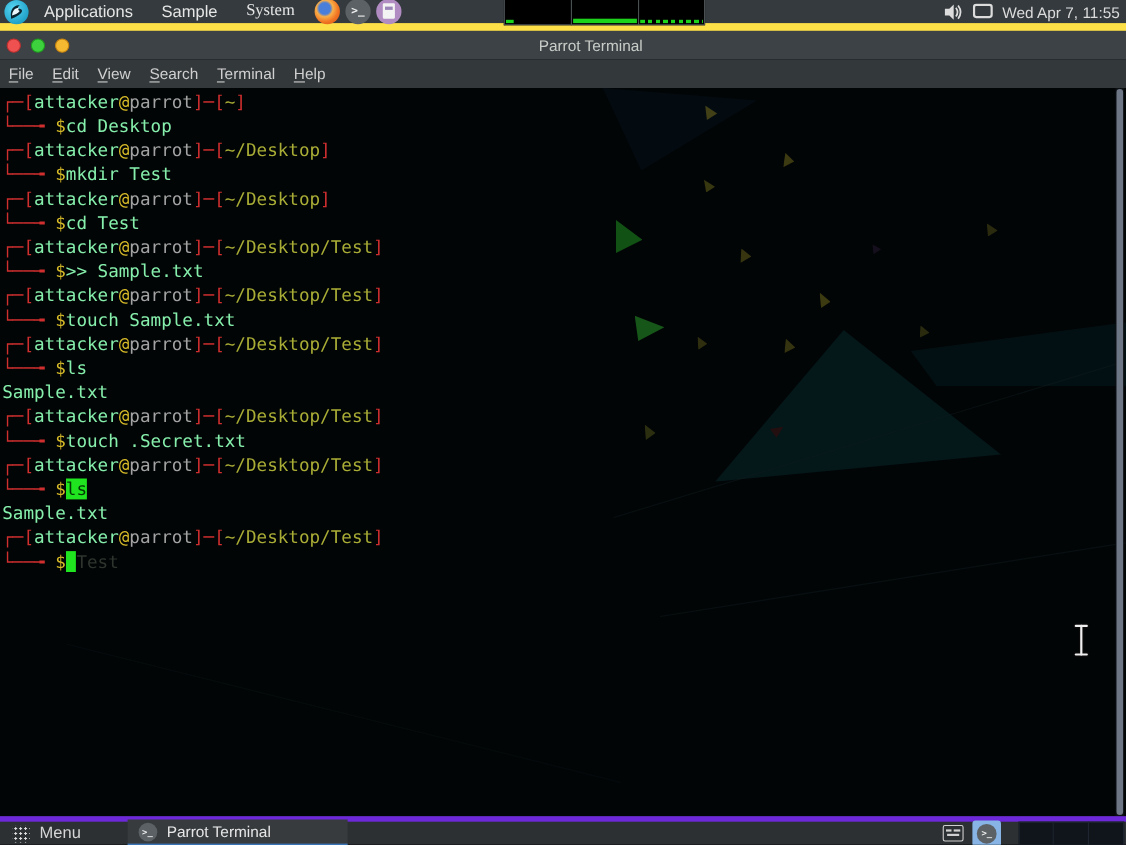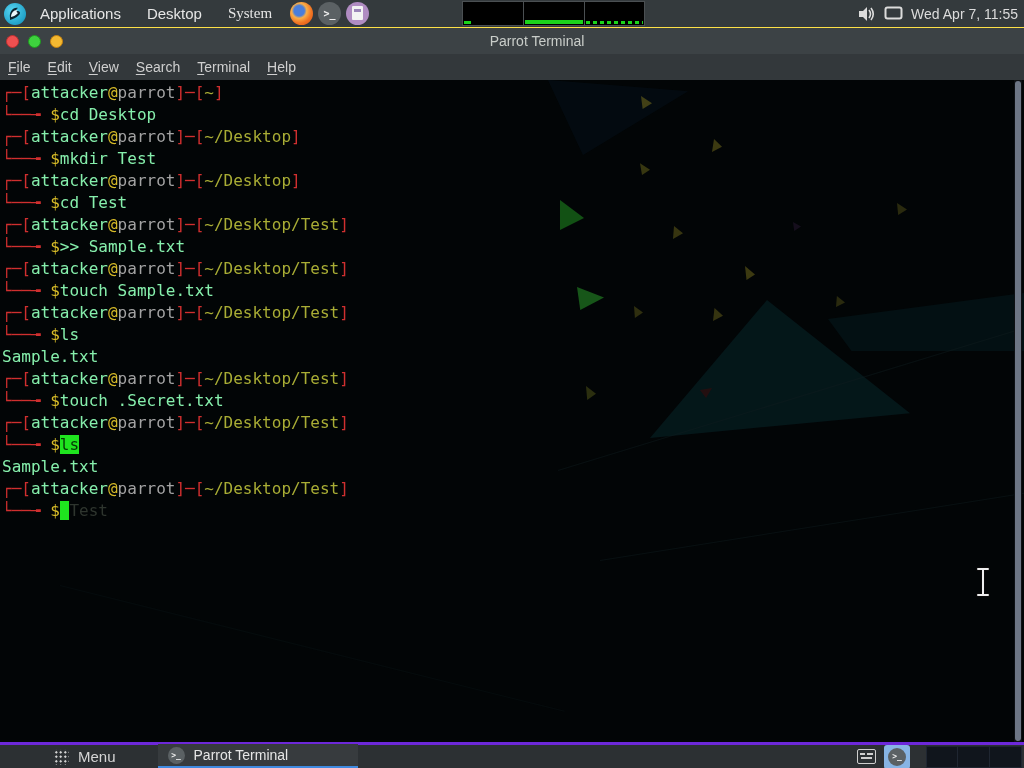--- a/index.html
+++ b/index.html
@@ -6,21 +6,21 @@
   html,body { width:1024px; height:768px; overflow:hidden; }
   body { position:relative; background:#04080a; font-family:"Liberation Sans", sans-serif; }
 
   
   #wallpaper { position:absolute; inset:0; z-index:0; background:#04080a; }
   .shape { position:absolute; }
   .wline { position:absolute; height:1px; background:#1d3338; opacity:.45; transform-origin:left center; }
 
   
   #top-panel { position:absolute; left:0; top:0; width:1024px; height:28px;
-    background:#343a3d; border-bottom:1px solid #fde047; z-index:10;
+    background:#343a3d; border-bottom:7px solid #fde047; z-index:10;
     display:flex; align-items:center; color:#e6e6e6; font-size:15px; }
   .panel-menu { padding:0 10px; height:100%; display:flex; align-items:center; cursor:default; }
   #parrot-logo { width:22px; height:22px; margin-left:4px; border-radius:50%;
     background:radial-gradient(circle at 38% 35%, #57d5f2, #1e9fc6 75%); position:relative; }
   #parrot-logo svg { position:absolute; inset:0; }
   .launcher { width:23px; height:23px; border-radius:50%; margin-left:5px; position:relative; }
   #firefox-icon { background:radial-gradient(circle at 40% 38%, #4a7edb 0 26%, #f9ae47 38%, #f07423 62%, #dd4e12 100%); }
   #terminal-launcher-icon, .term-circle { background:#5b6164; display:flex; align-items:center; justify-content:center;
     color:#efefef; font-family:"DejaVu Sans Mono", monospace; font-size:10px; font-weight:bold; }
   #editor-launcher-icon { background:#b08cc2; }
@@ -58,21 +58,21 @@
   .seg-p { color:#a9ad35; }
   .seg-sel { background:#1fe41f; color:#043804; }
   .seg-gh { color:#2e352e; }
   .cursor { background:#1fe41f; color:transparent; }
 
   #term-scrollbar { position:absolute; right:2px; top:80px; width:8px; height:662px; background:#0d1013; z-index:8; }
   #term-scrollbar .thumb { position:absolute; left:1px; right:1px; top:1px; bottom:1px; background:#6d7685; border-radius:3px; }
 
   
   #taskbar { position:absolute; left:0; top:742px; width:1024px; height:26px; background:#2c3033;
-    border-top:3px solid #6d28d9; z-index:10; display:flex; align-items:center; color:#d5d5d5; font-size:15px;padding-left:42px; }
+    border-top:5px solid #6d28d9; z-index:10; display:flex; align-items:center; color:#d5d5d5; font-size:15px; }
   #menu-grid-icon { width:16px; height:16px; margin-left:11px;
     background-image:radial-gradient(#e3e3e3 1.1px, transparent 1.2px); background-size:4.5px 4.5px; background-position:1px 1px; }
   #menu-label { margin-left:9px; }
   #task-item { margin-left:42px; width:200px; height:25px; background:#373b3e; border-bottom:3px solid #3f8ae0;
     display:flex; align-items:center; }
   #task-item .term-circle { width:17px; height:17px; border-radius:50%; margin-left:10px; font-size:8px; }
   #task-label { margin-left:9px; color:#e6e6e6; font-size:14px; }
   #tray { margin-left:auto; display:flex; align-items:center; }
   #kbd-indicator-icon { width:19px; height:15px; border:1px solid #cfcfcf; border-radius:2px; position:relative; margin-right:8px; }
   #kbd-indicator-icon i { position:absolute; background:#cfcfcf; }
@@ -115,21 +115,21 @@
 </div>
 
 <div id="top-panel">
   <div id="parrot-logo">
     <svg viewBox="0 0 22 22" class="picon">
       <path d="M6,15 C5,9 9,4 14,5 C12,6 12,7 13,8 C16,8 17,10 15,12 C12,15 9,16 6,17 Z" fill="#0b2430"></path>
       <path d="M7,14 C7,10 10,6.5 13.5,7 C12,8 12.5,9.5 14,10 C12,12.5 9.5,13.5 7,14 Z" fill="#eaf6fa"></path>
     </svg>
   </div>
   <div class="panel-menu" style="margin-left:4px;">Applications</div>
-  <div class="panel-menu" style="margin-left:6px;">Desktop</div>
+  <div class="panel-menu" style="margin-left:6px;">Sample</div>
   <div class="panel-menu" style="margin-left:6px;font-family:Liberation Serif, serif;">System</div>
 
   <div class="launcher" id="firefox-icon" style="margin-left:8px;"></div>
   <div class="launcher" id="terminal-launcher-icon">&gt;_</div>
   <div class="launcher" id="editor-launcher-icon">
     <span class="page"></span>
   </div>
 
   <div style="display:flex; margin-left:93px;">
     <div class="monitor-box">

